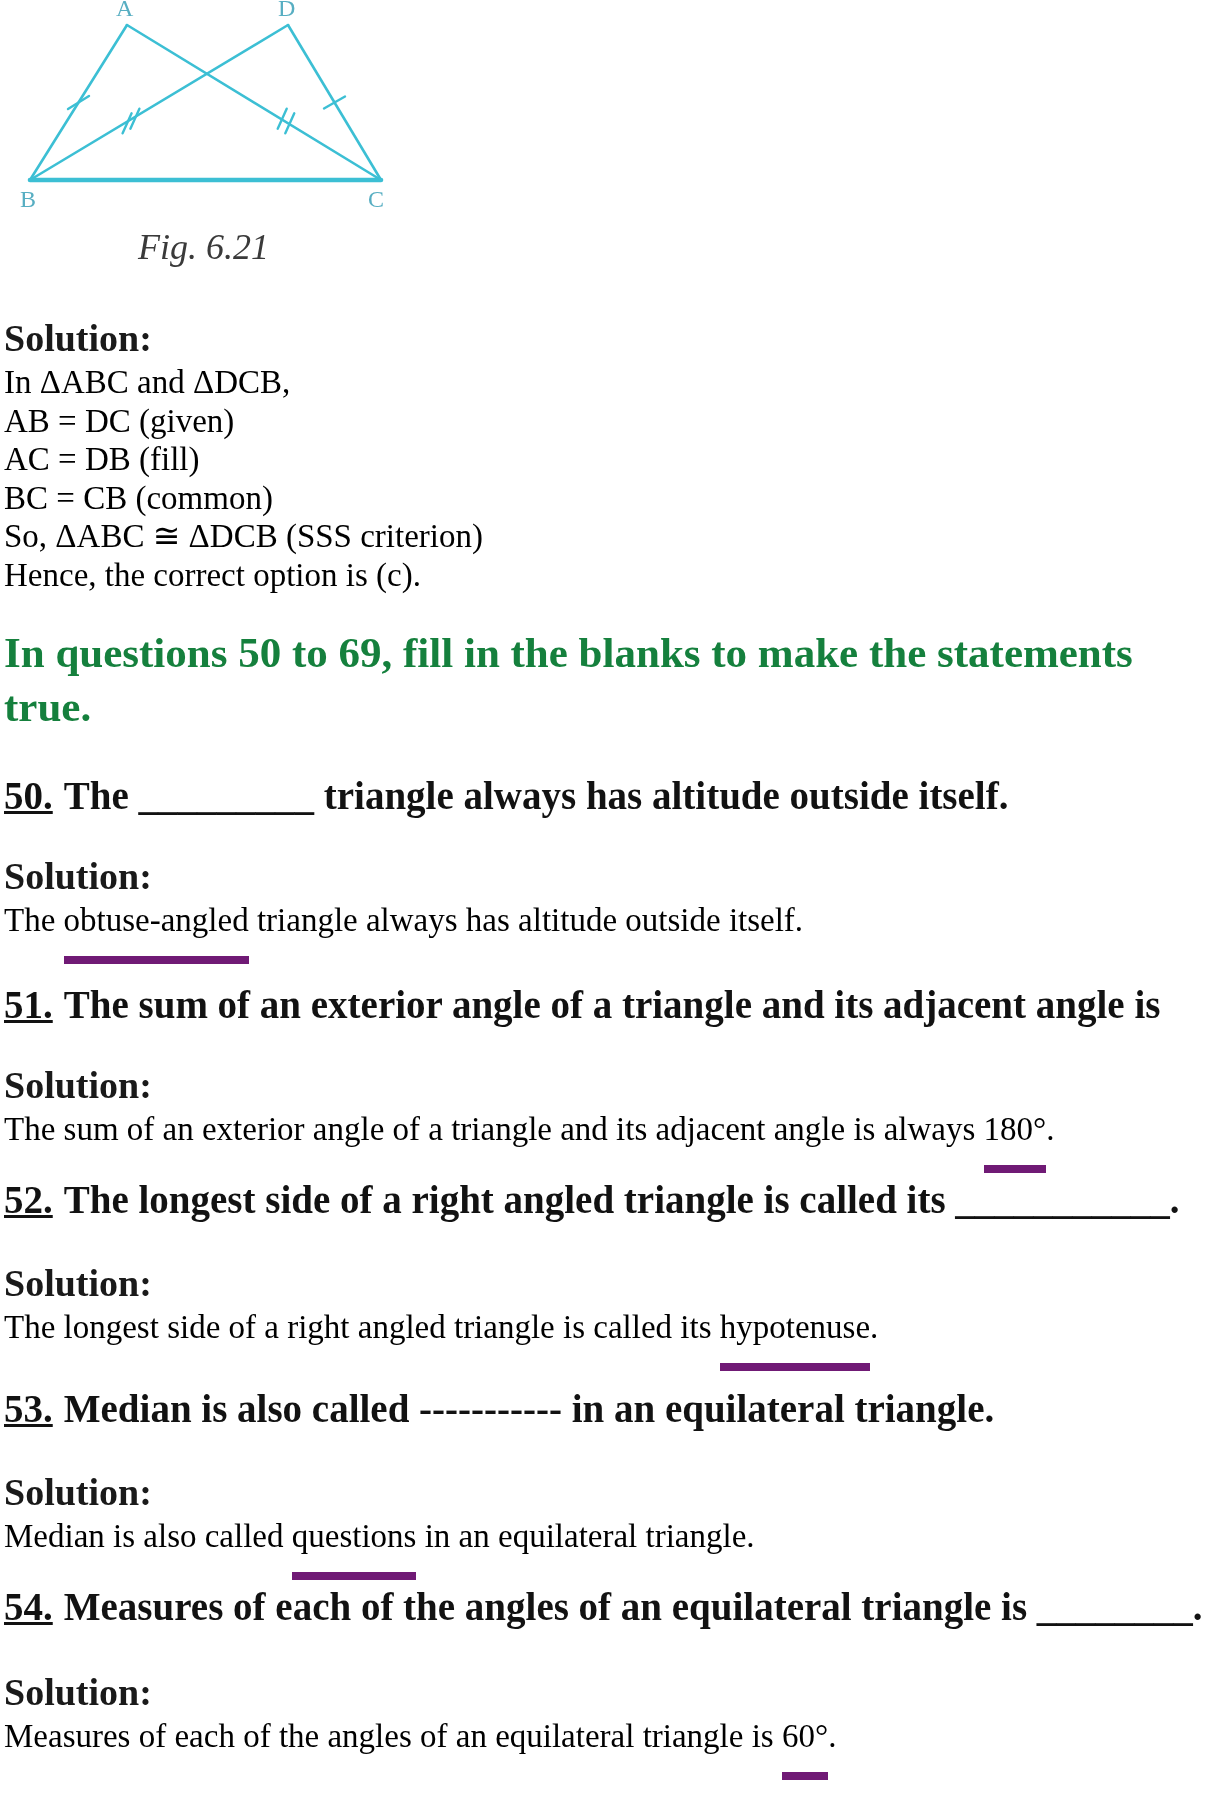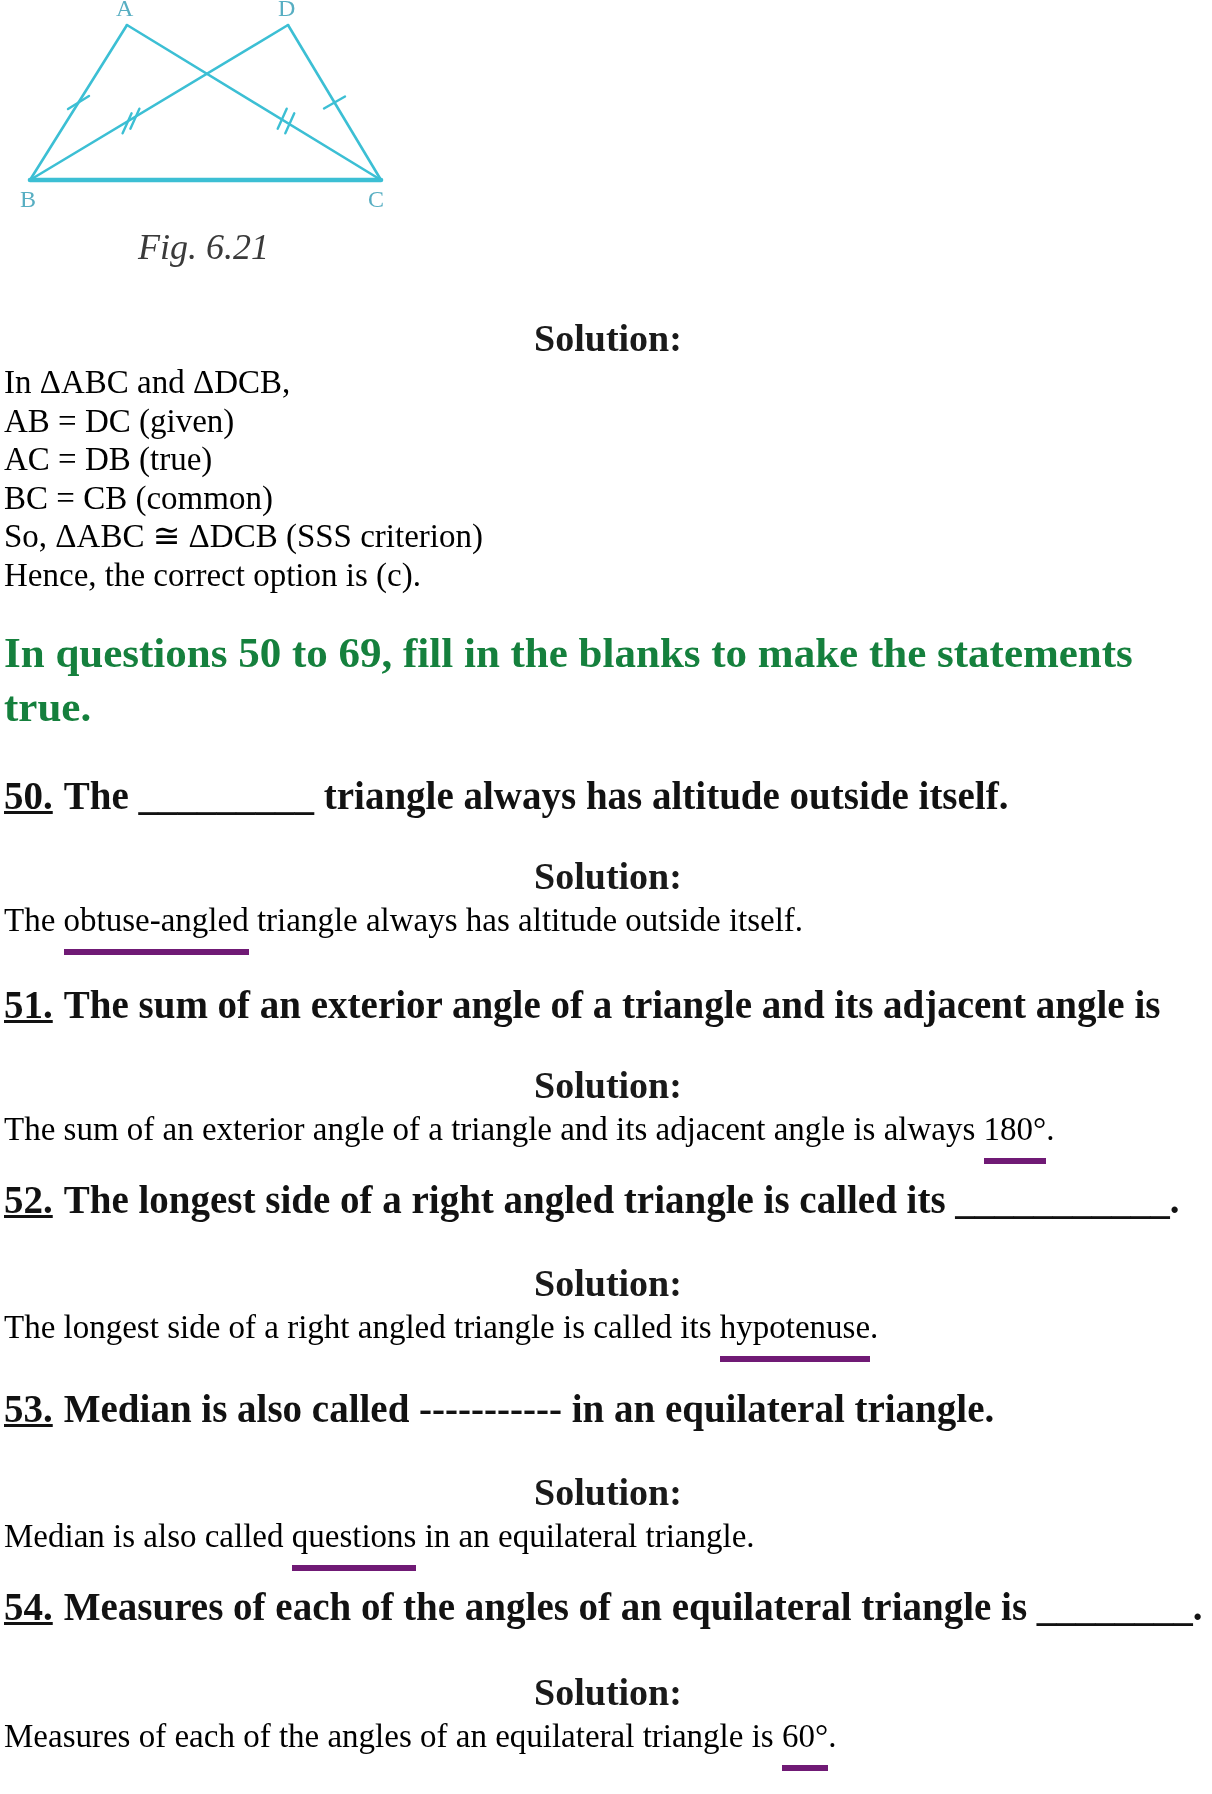--- a/index.html
+++ b/index.html
@@ -28,21 +28,20 @@
     line-height: 43px;
     color: #3a3a3a;
   }
   
   .sol-label {
     margin: 0 0 2px 0;
     font-size: 38px;
     font-weight: bold;
     line-height: 46px;
     color: #1a1a1a;
-    text-align: center;
   }
   .line {
     margin: 0;
     font-size: 33px;
     line-height: 38.5px;
     color: #000000;
   }
   .question {
     margin: 0;
     font-size: 39px;
@@ -55,22 +54,22 @@
   .section-heading {
     margin: 0;
     font-size: 43px;
     font-weight: bold;
     line-height: 54px;
     color: #15803d;
     font-family: Liberation Serif, serif;
   }
   .heading-line { display: block; }
   .answer {
-    border-bottom: 6px solid #701a75;
-    padding-bottom: 11px;
+    border-bottom: 8px solid #701a75;
+    padding-bottom: 18px;
   }
   
   .mt28 { margin-top: 28px; }
   .mt32 { margin-top: 32px; }
   .mt33 { margin-top: 33px; }
   .mt36 { margin-top: 36px; }
   .mt38 { margin-top: 38px; }
   .mt41 { margin-top: 41px; }
   .mt46 { margin-top: 46px; }
 </style>
@@ -107,21 +106,21 @@
         <text x="358" y="207">C</text>
       </g>
     </svg>
     <figcaption class="fig-caption">Fig. 6.21</figcaption>
   </figure>
 
   <section class="mt46">
     <h2 class="sol-label">Solution:</h2>
     <p class="line">In ΔABC and ΔDCB,</p>
     <p class="line">AB = DC (given)</p>
-    <p class="line">AC = DB (true)</p>
+    <p class="line">AC = DB (fill)</p>
     <p class="line">BC = CB (common)</p>
     <p class="line">So, ΔABC ≅ ΔDCB (SSS criterion)</p>
     <p class="line">Hence, the correct option is (c).</p>
   </section>
 
   <h1 class="section-heading mt32">
     <span class="heading-line">In questions 50 to 69, fill in the blanks to make the statements</span>
     <span class="heading-line">true.</span>
   </h1>
 

